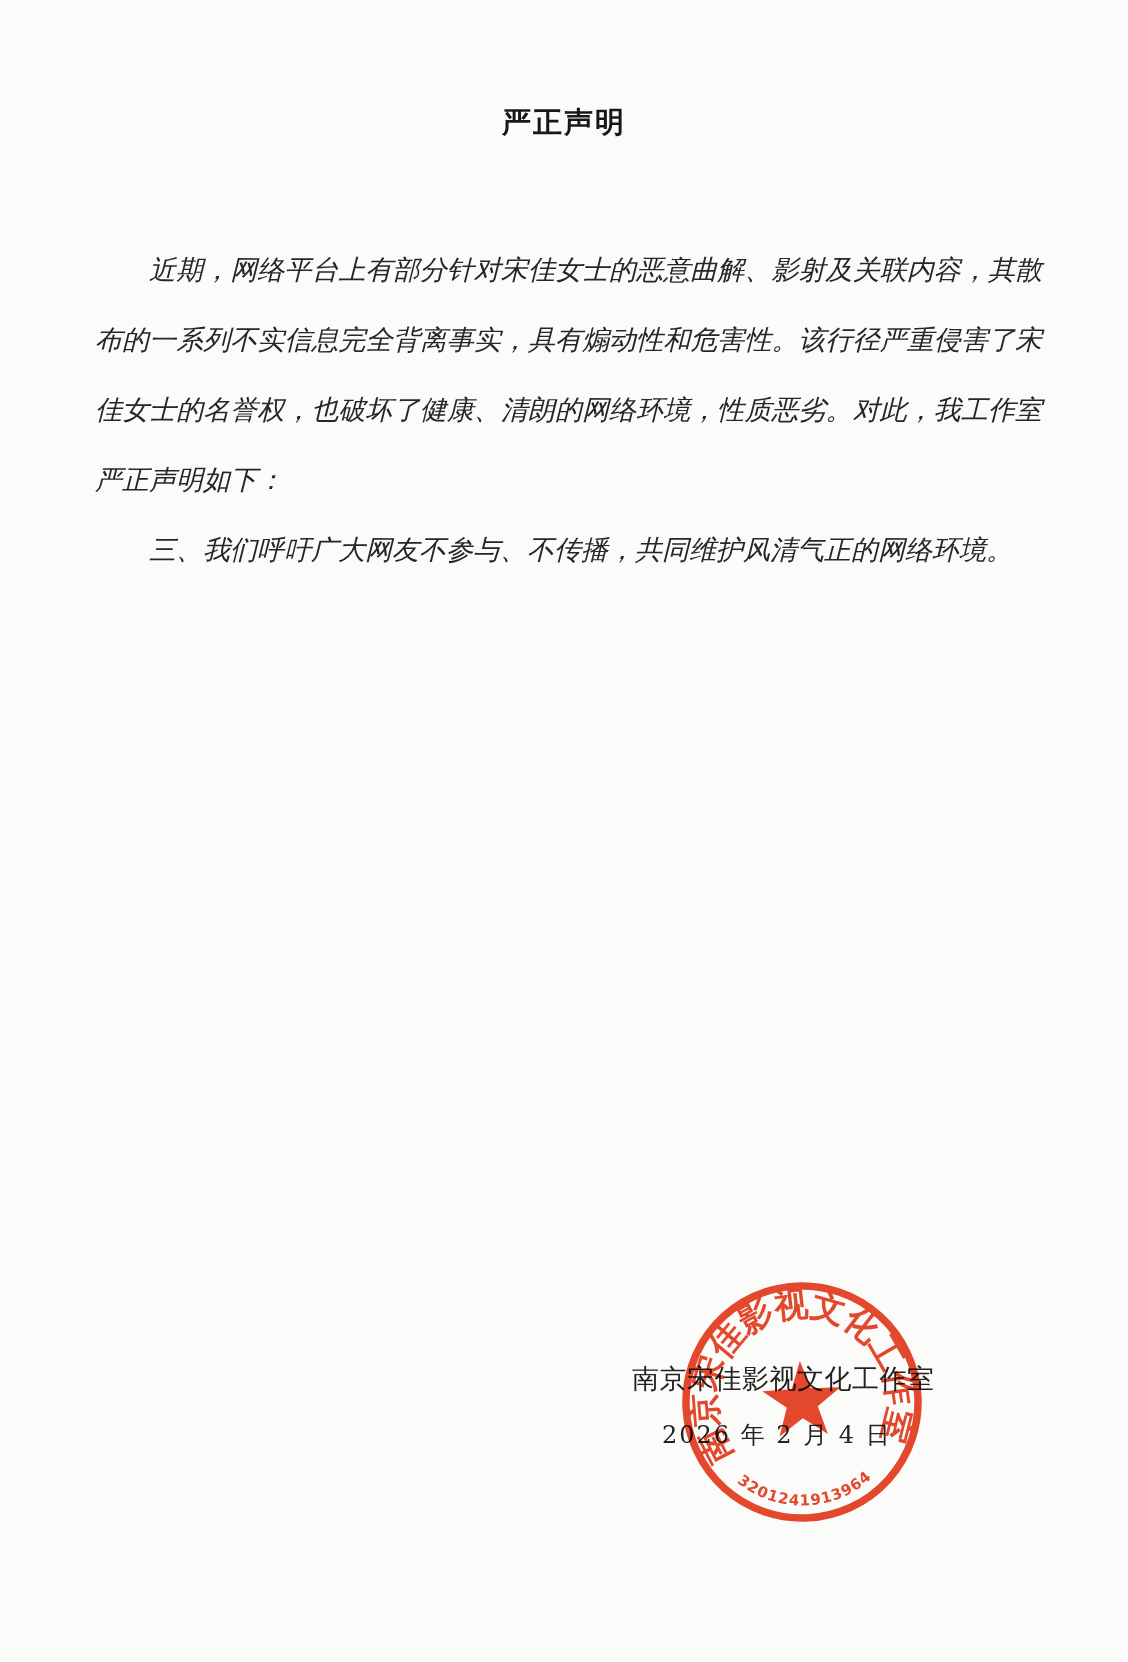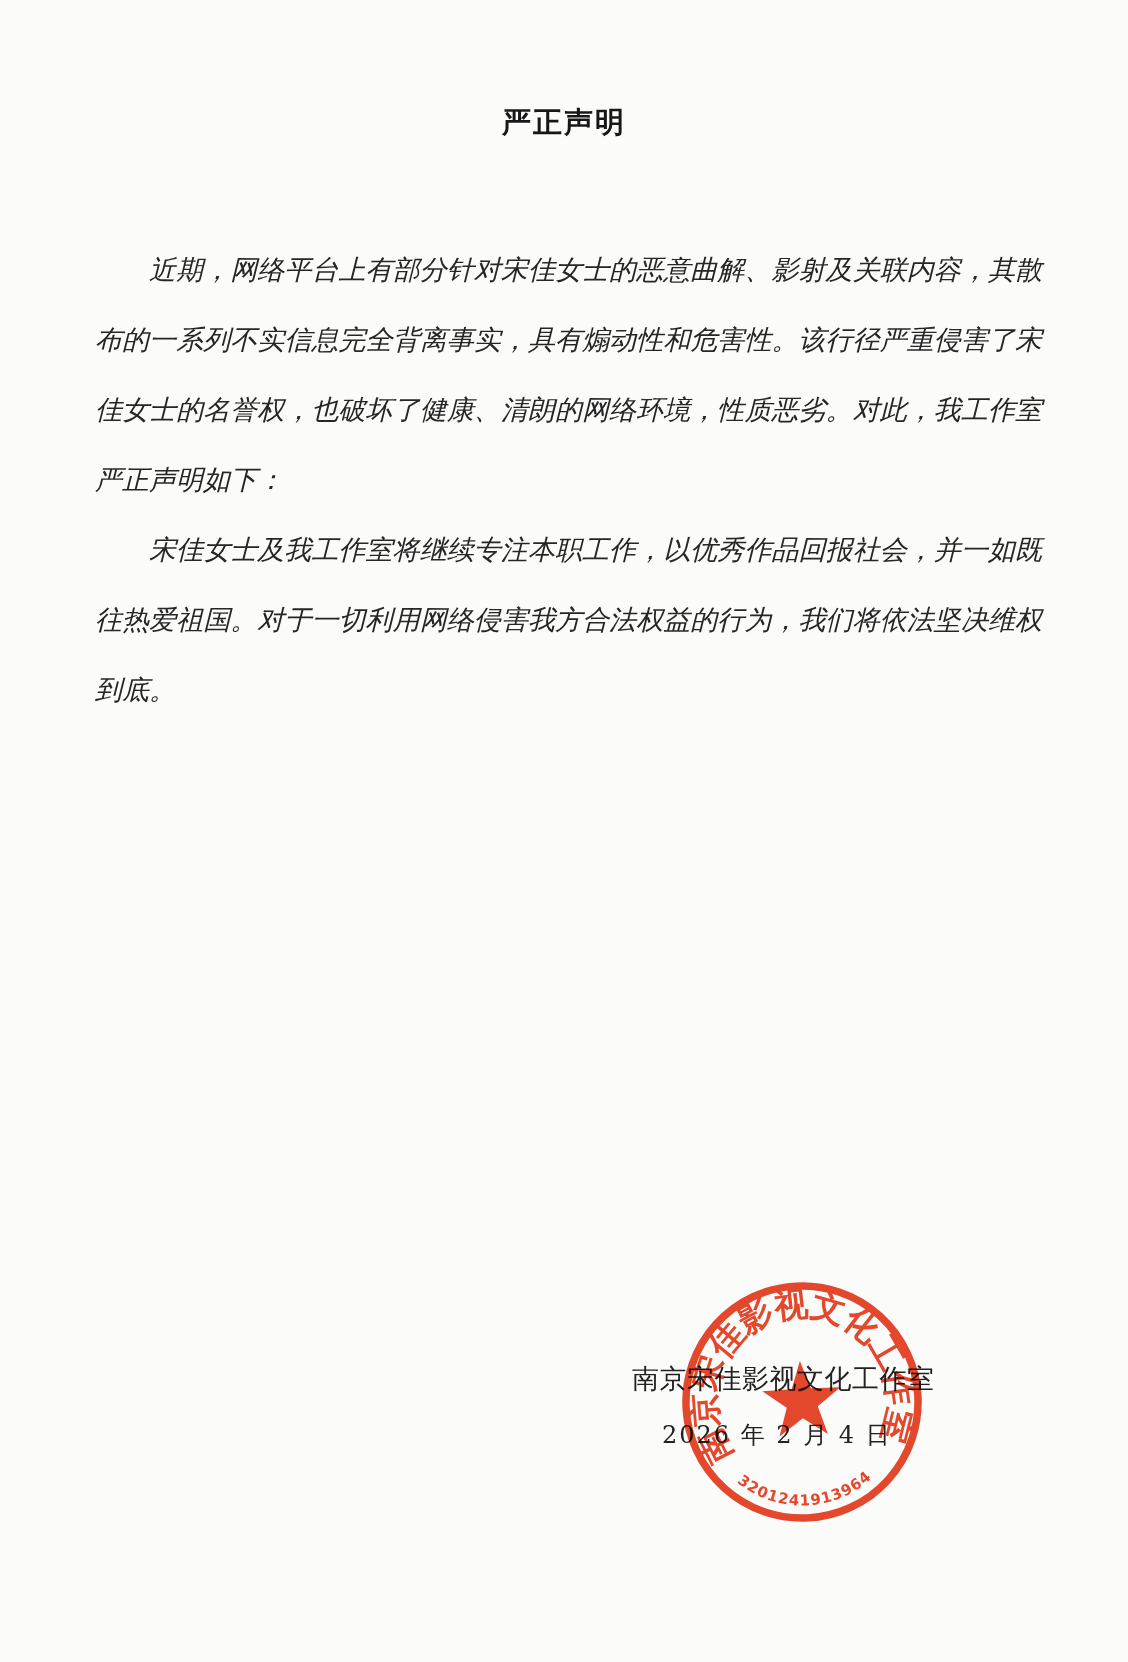--- a/index.html
+++ b/index.html
@@ -75,21 +75,21 @@
 </style>
 </head>
 <body>
 
 <div class="page">
 
   <h1 class="title">严正声明</h1>
 
   <div class="body-text">
     <p>近期，网络平台上有部分针对宋佳女士的恶意曲解、影射及关联内容，其散布的一系列不实信息完全背离事实，具有煽动性和危害性。该行径严重侵害了宋佳女士的名誉权，也破坏了健康、清朗的网络环境，性质恶劣。对此，我工作室严正声明如下：</p>
-    <p>宋佳女士及我工作室将继续专注本职工作，以优秀作品回报社会，并一如既往热爱祖国。对于一切利用网络侵害我方合法权益的行为，我们将依法坚决维权到底。</p>
+    <p>三、我们呼吁广大网友不参与、不传播，共同维护风清气正的网络环境。</p>
   </div>
 
   <div class="sig-name">南京宋佳影视文化工作室</div>
 
   <div class="sig-date">2026 年 2 月 4 日</div>
 
   <svg class="seal" viewBox="0 0 280 280" xmlns="http://www.w3.org/2000/svg">
     <defs>
       <path id="ringPath" d="M 64.6 192.8 A 92 92 0 1 1 215.4 192.8" fill="none"></path>
       <path id="numPath" d="M 66 222 A 110 110 0 0 0 214 222" fill="none"></path>

